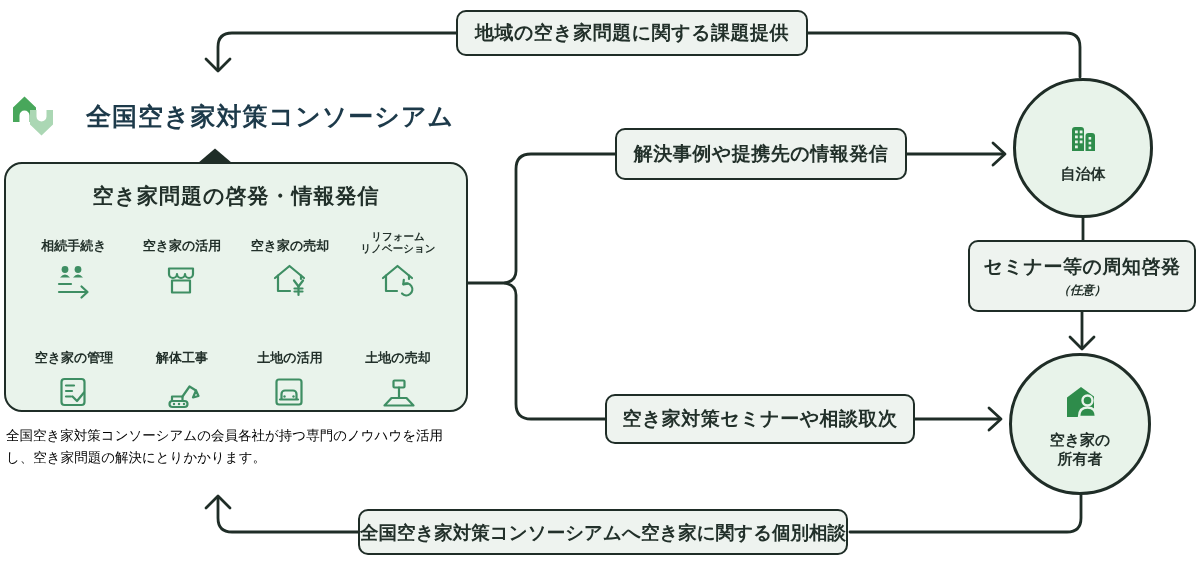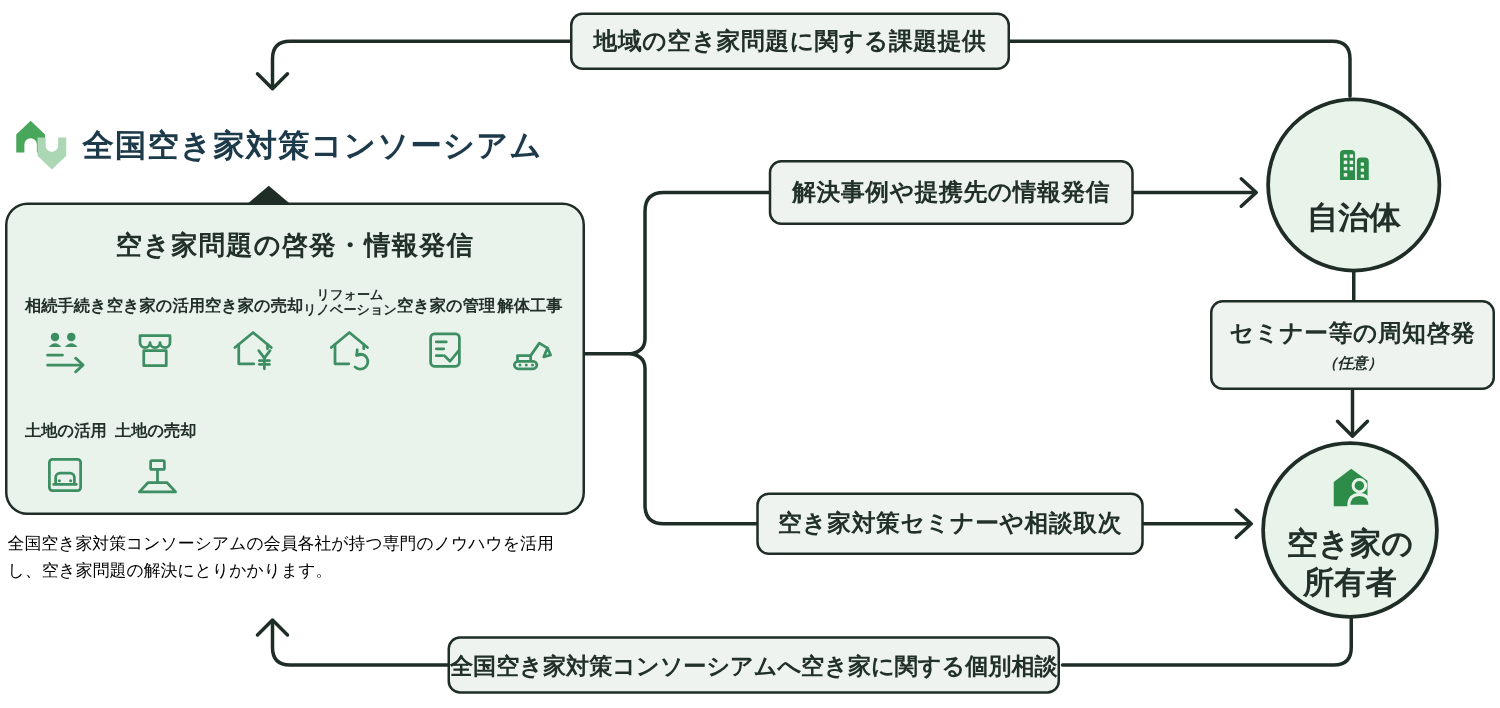--- a/index.html
+++ b/index.html
@@ -27,46 +27,46 @@
   .flow-label .main{font-size:19px;letter-spacing:.5px;}
   .flow-label .note{font-size:12px;margin-top:2px;font-style:italic;}
 
   .banner-top{left:456px;top:10px;width:352px;height:46px;}
   .banner-bottom{left:358px;top:509px;width:490px;height:46px;}
   .banner-bottom .main{font-size:18.5px;letter-spacing:0;}
   .label-municipality{left:615px;top:128px;width:292px;height:52px;}
   .label-owner-arrow{left:605px;top:394px;width:310px;height:50px;}
   .label-seminar{left:968px;top:240px;width:228px;height:72px;}
 
-  .brand{position:absolute;left:8px;top:91px;display:flex;align-items:center;z-index:2;}
+  .brand{position:absolute;left:8px;top:91px;display:flex;align-items:center;z-index:2;gap:20px;}
   .brand .mark{width:50px;height:50px;}
   .brand .name{margin-left:8px;font-size:25px;font-weight:800;color:var(--title);letter-spacing:1px;white-space:nowrap;}
 
   .main-box{position:absolute;left:4px;top:162px;width:464px;height:250px;background:var(--box-bg);
     border:2.5px solid var(--dark);border-radius:18px;z-index:2;}
   .main-box h2{margin-top:18px;text-align:center;font-size:21px;font-weight:800;color:var(--text);letter-spacing:1px;}
-  .grid{display:grid;grid-template-columns:repeat(6,1fr);row-gap:18px;padding:12px 14px 0 14px;}
+  .grid{display:grid;grid-template-columns:repeat(4,1fr);row-gap:30px;padding:12px 14px 0 14px;}
   .cell{display:flex;flex-direction:column;align-items:center;}
   .cell .lbl{height:32px;display:flex;flex-direction:column;align-items:center;justify-content:flex-end;
     font-size:13px;font-weight:700;color:var(--text);line-height:1.15;white-space:nowrap;margin-bottom:4px;}
   .cell .lbl.small{font-size:10.5px;}
   .cell .ico{width:46px;height:46px;}
   .ico svg{width:100%;height:100%;}
   .lineart{fill:none;stroke:var(--green);stroke-width:2.2;stroke-linecap:round;stroke-linejoin:round;}
   .lineart .fl{fill:var(--green);stroke:none;}
 
   .caption{position:absolute;left:6px;top:424px;width:452px;font-size:13.5px;font-weight:400;
     color:#000000;line-height:1.65;z-index:2;}
 
   .node{position:absolute;border-radius:50%;background:var(--circle-bg);border:3px solid var(--dark);
     display:flex;flex-direction:column;align-items:center;justify-content:center;z-index:2;}
   .node-municipality{left:1013px;top:78px;width:140px;height:140px;}
   .node-owner{left:1009px;top:353px;width:142px;height:142px;}
   .node .nico{width:48px;height:48px;}
-  .node .nlbl{margin-top:4px;font-size:25px;font-weight:800;color:var(--text);text-align:center;line-height:1.25;white-space:nowrap;}
+  .node .nlbl{margin-top:4px;font-size:15px;font-weight:800;color:var(--text);text-align:center;line-height:1.25;white-space:nowrap;}
 </style>
 </head>
 <body>
 
 <div class="canvas">
 
   <svg class="connectors" viewBox="0 0 1200 566">
     <path d="M470 33 H232 Q218 33 218 47 V70"></path>
     <path d="M206 59 L218 71 L230 59"></path>
     <path d="M800 33 H1066 Q1080 33 1080 47 V77"></path>

